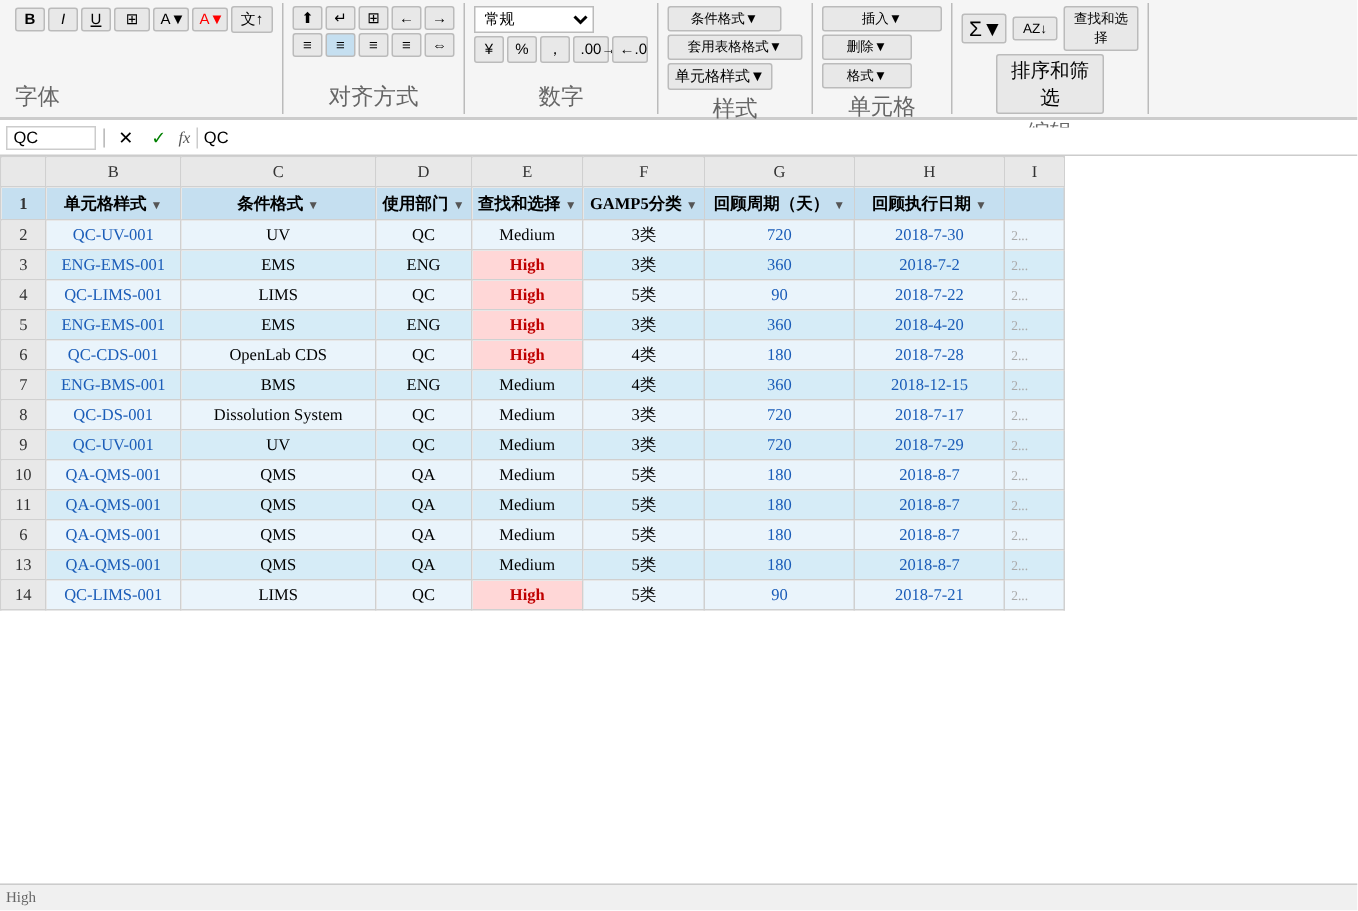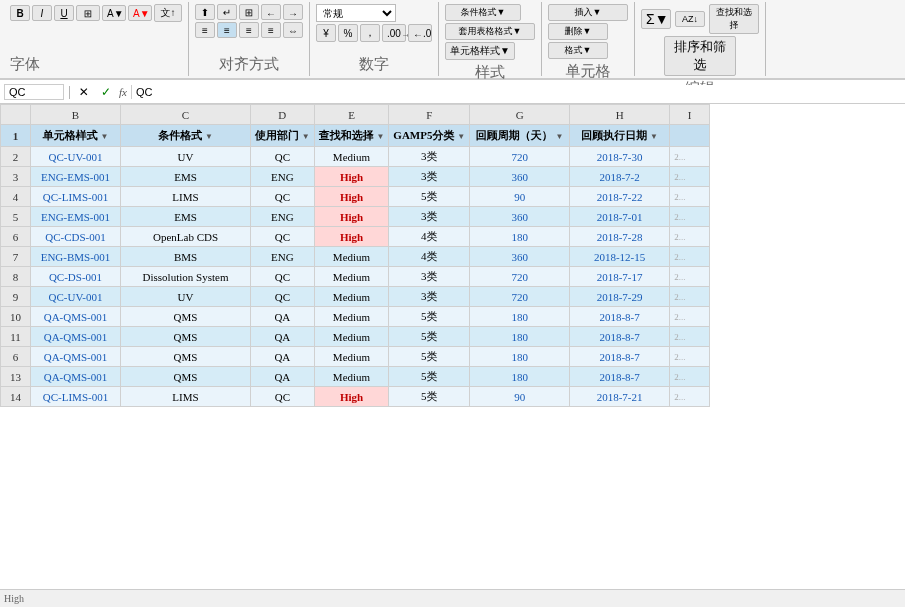--- a/index.html
+++ b/index.html
@@ -376,21 +376,21 @@
           <td class="data-cell" style="color: rgb(170, 170, 170); font-size: 9px;">2...</td>
         </tr>
         <tr class="data-row">
           <td class="row-num">5</td>
           <td class="data-cell cell-center cell-blue">ENG-EMS-001</td>
           <td class="data-cell cell-center">EMS</td>
           <td class="data-cell cell-center">ENG</td>
           <td class="data-cell cell-center" style="background: rgb(255, 215, 215); color: rgb(192, 0, 0); font-weight: bold;">High</td>
           <td class="data-cell cell-center">3类</td>
           <td class="data-cell cell-center cell-blue">360</td>
-          <td class="data-cell cell-center cell-blue">2018-7-01</td>
+          <td class="data-cell cell-center cell-blue">2018-4-20</td>
           <td class="data-cell" style="color: rgb(170, 170, 170); font-size: 9px;">2...</td>
         </tr>
         <tr class="data-row">
           <td class="row-num">6</td>
           <td class="data-cell cell-center cell-blue">QC-CDS-001</td>
           <td class="data-cell cell-center">OpenLab CDS</td>
           <td class="data-cell cell-center">QC</td>
           <td class="data-cell cell-center" style="background: rgb(255, 215, 215); color: rgb(192, 0, 0); font-weight: bold;">High</td>
           <td class="data-cell cell-center">4类</td>
           <td class="data-cell cell-center cell-blue">180</td>

